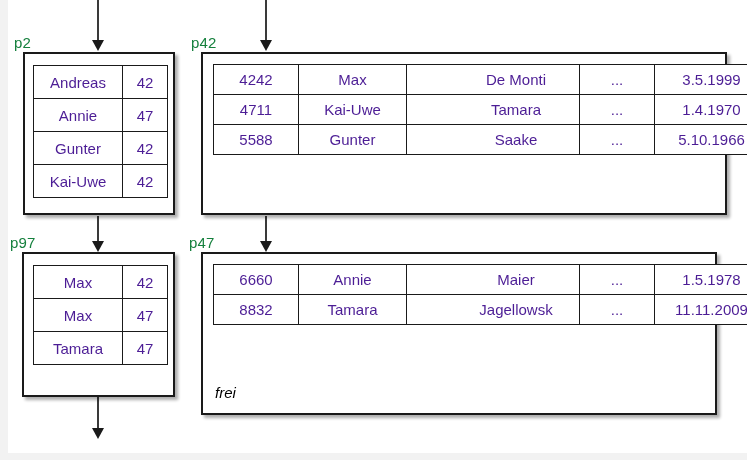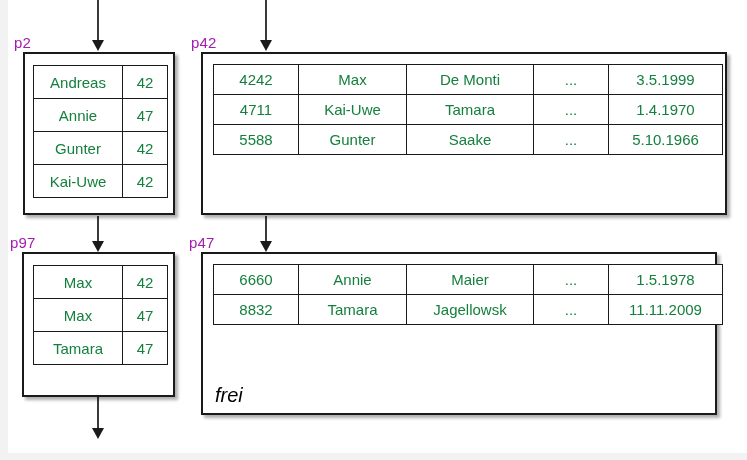--- a/index.html
+++ b/index.html
@@ -36,62 +36,62 @@
     background: #ffffff;
     border: 2px solid #1a1a1a;
     box-shadow: 3px 3px 3px rgba(0,0,0,0.32);
     box-sizing: border-box;
   }
   .page-label {
     position: absolute;
     font-size: 15px;
     font-weight: 400;
     letter-spacing: 0.2px;
-    color: #a21caf;
+    color: #15803d;
     white-space: nowrap;
     line-height: 1;
   }
 
   
   .rec-table {
     position: absolute;
     border-collapse: collapse;
     table-layout: fixed;
     background: #ffffff;
   }
   .rec-table td {
     border: 1px solid #1a1a1a;
     text-align: center;
     vertical-align: middle;
     font-size: 15px;
     font-family: "Liberation Sans", sans-serif;
-    color: #15803d;
+    color: #4c1d95;
     padding: 0;
     white-space: nowrap;
   }
 
   
   .idx-table { width: 132px; }
   .idx-table td { height: 32px; }
   .idx-table td.k { width: 88px; }
   .idx-table td.v { width: 44px; margin-left: 13px; }
 
   
   .data-table { width: 504px; }
   .data-table td { height: 29px; }
   .data-table td.c0 { width: 84px; }
   .data-table td.c1 { width: 107px; }
-  .data-table td.c2 { width: 126px; }
+  .data-table td.c2 { width: 126px; padding-left: 46px; }
   .data-table td.c3 { width: 74px; }
   .data-table td.c4 { width: 113px; margin-left: 12px; }
 
   .free-label {
     position: absolute;
     font-style: italic;
-    font-size: 20px;
+    font-size: 15px;
     color: #000000;
     line-height: 1;
     white-space: nowrap;
   }
 
   
   .arrow {
     position: absolute;
   }
   .arrow .shaft {

